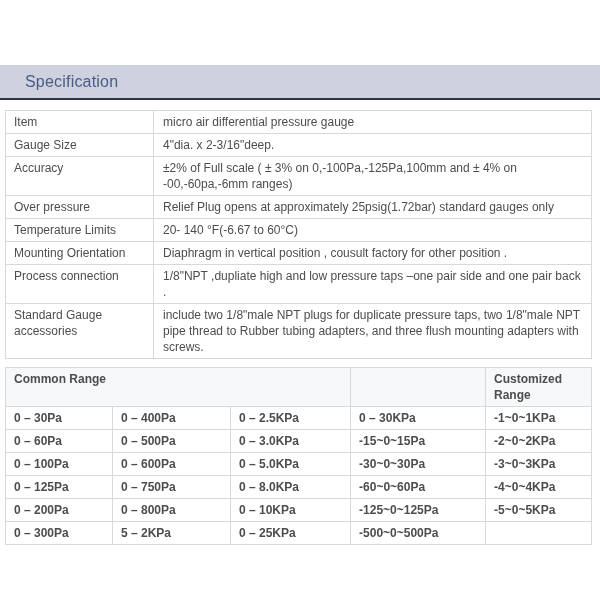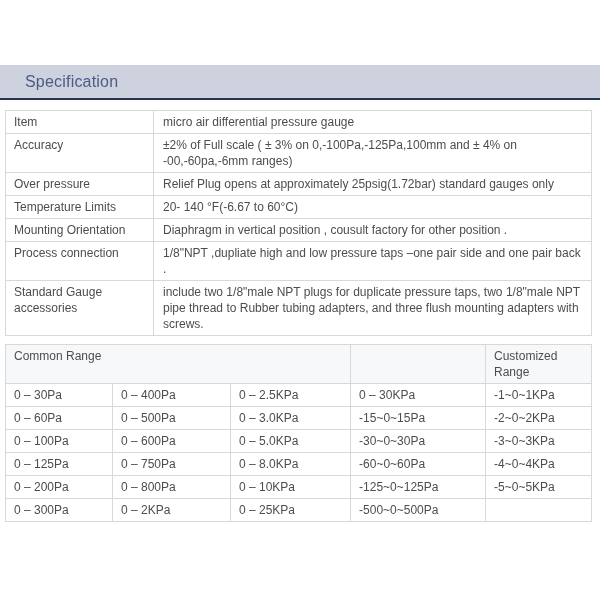--- a/index.html
+++ b/index.html
@@ -47,40 +47,44 @@
   .spec-table { margin-top: 10px; }
   .spec-table col.c-label { width: 148px; }
   .spec-table td.val { padding-left: 9px; }
 
   .range-table { margin-top: 8px; }
   .range-table col.rc1 { width: 107px; }
   .range-table col.rc2 { width: 118px; }
   .range-table col.rc3 { width: 120px; }
   .range-table col.rc4 { width: 135px; }
   .range-table tr.head td { background: var(--header_row_bg, #f7f8f9); }
-  .range-table td { height: 16px; }
+  .range-table td { height: 16px; font-weight: bold; }
 </style>
 </head>
 <body>
 
 <div class="page">
 
   <div class="section-header">
     <span>Specification</span>
   </div>
 
   <table class="spec-table">
     <colgroup>
         <col class="c-label">
         <col>
       </colgroup>
     <tbody>
       <tr>
         <td class="lbl">Item</td>
         <td class="val">micro air differential pressure gauge</td>
+      </tr>
+      <tr>
+        <td class="lbl">Gauge Size</td>
+        <td class="val">4"dia. x 2-3/16"deep.</td>
       </tr>
       <tr>
         <td class="lbl">Accuracy</td>
         <td class="val">±2% of Full scale ( ± 3% on 0,-100Pa,-125Pa,100mm and ± 4% on -00,-60pa,-6mm ranges)</td>
       </tr>
       <tr>
         <td class="lbl">Over pressure</td>
         <td class="val">Relief Plug opens at approximately 25psig(1.72bar) standard gauges only</td>
       </tr>
       <tr>
@@ -146,21 +150,21 @@
       </tr>
       <tr>
         <td>0 – 200Pa</td>
         <td>0 – 800Pa</td>
         <td>0 – 10KPa</td>
         <td>-125~0~125Pa</td>
         <td>-5~0~5KPa</td>
       </tr>
       <tr>
         <td>0 – 300Pa</td>
-        <td>0 – 2KPa</td>
+        <td>5 – 2KPa</td>
         <td>0 – 25KPa</td>
         <td>-500~0~500Pa</td>
         <td></td>
       </tr>
     </tbody>
   </table>
 
 </div>
 
 </body></html>

